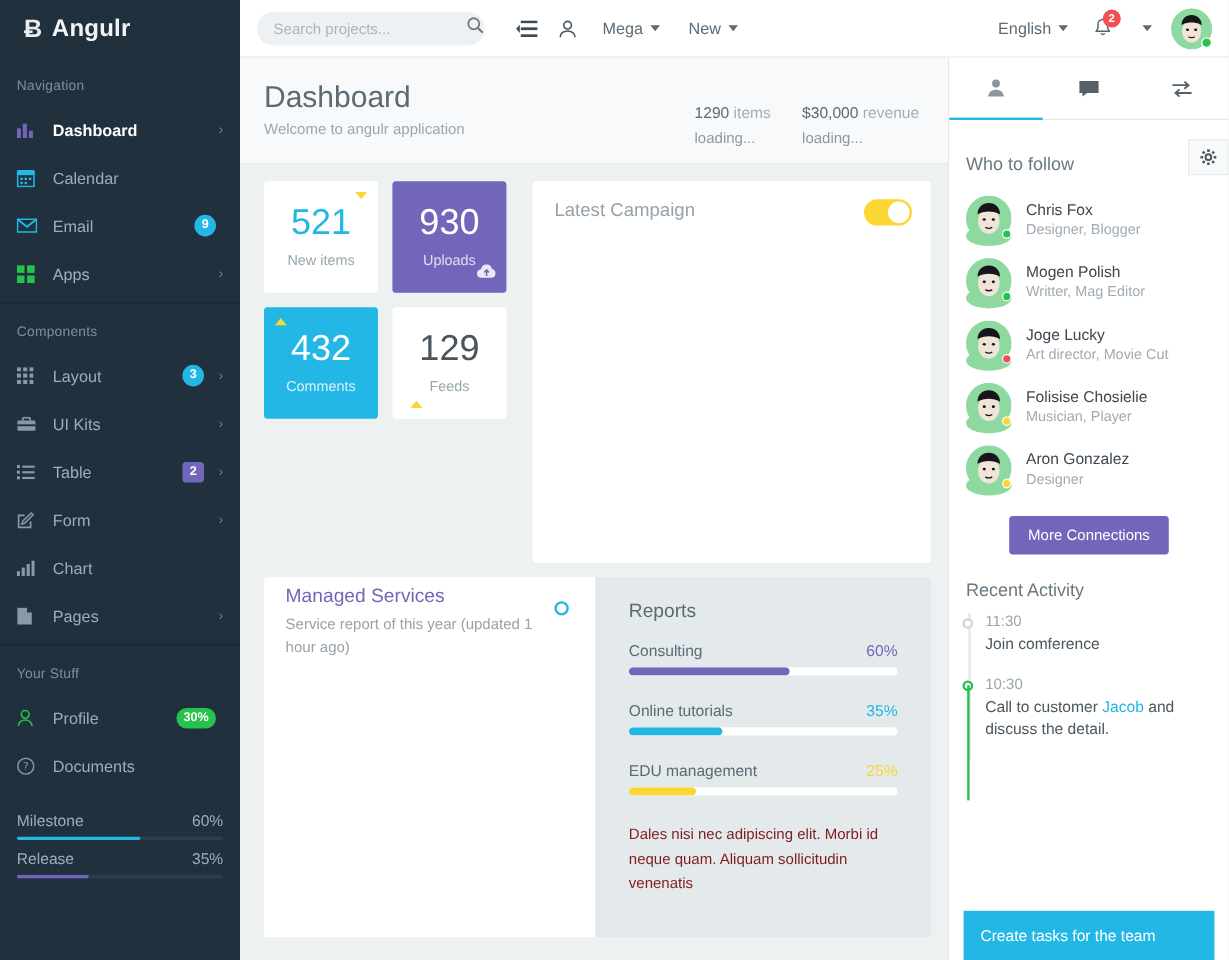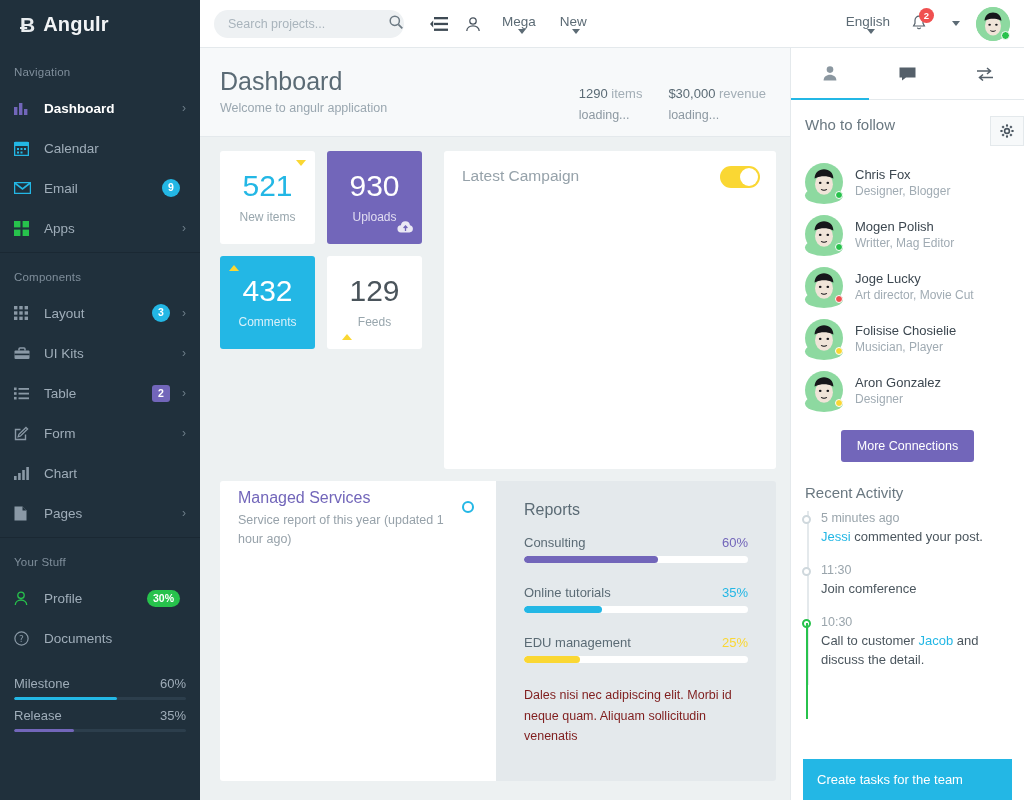--- a/index.html
+++ b/index.html
@@ -65,21 +65,21 @@
   .search {
     width: 190px; height: 28px; background: #eef1f3; border-radius: 14px;
     display: flex; align-items: center; padding: 0 10px 0 14px; margin-right: 18px;
   }
   .search input {
     border: 0; background: transparent; outline: none; flex: 1 1 auto;
     font-size: 12.5px; color: #6b7a85; font-family: inherit;
   }
   .search input::placeholder { color: #a9b4bc; }
   .tb-icon { width: 34px; height: 36px; display: flex; align-items: center; justify-content: center; cursor: pointer; }
-  .tb-link { font-size: 13.5px; color: #5c6b75; margin: 0 12px; cursor: pointer; display: flex; align-items: center; flex-direction: column; }
+  .tb-link { font-size: 13.5px; color: #5c6b75; margin: 0 12px; cursor: pointer; display: flex; align-items: center; }
   .caret { width: 0; height: 0; border-left: 4px solid transparent; border-right: 4px solid transparent;
            border-top: 5px solid #5c6b75; margin-left: 6px; }
   .spacer { flex: 1 1 auto; }
   .bell-wrap { position: relative; width: 34px; height: 36px; display: flex; align-items: center; justify-content: center; cursor: pointer; }
   .bell-badge {
     position: absolute; top: 2px; right: 2px; background: #f05050; color: #fff;
     font-size: 9.5px; font-weight: bold; border-radius: 50%;
     width: 15px; height: 15px; display: flex; align-items: center; justify-content: center;
   }
   .avatar-top { width: 34px; height: 34px; border-radius: 50%; position: relative; margin-left: 6px; }
@@ -158,21 +158,21 @@
 
   
   .rightpanel {
     width: 234px; flex: 0 0 234px; background: #fff;
     border-left: 1px solid #e4e9ec; overflow: hidden; position: relative;
   }
   .rtabs { display: flex; height: 52px; }
   .rtab { flex: 1 1 0; display: flex; align-items: center; justify-content: center;
           border-bottom: 1px solid #e4e9ec; cursor: pointer; }
   .rtab.active { border-bottom: 2px solid #23b7e5; }
-  .rsec-head { display: flex; align-items: flex-start; padding: 16px 12px 10px 14px; }
+  .rsec-head { display: flex; align-items: flex-end; padding: 16px 12px 10px 14px; }
   .rsec-title { font-size: 15px; color: #6a7881; }
   .gear-btn { margin-left: auto; width: 34px; height: 30px; border: 1px solid #e4e9ec;
               background: #f7f9fa; display: flex; align-items: center; justify-content: center; cursor: pointer;
               margin-right: -12px; }
   .follow { display: flex; align-items: center; padding: 7px 14px; cursor: pointer; }
   .fav { position: relative; width: 38px; height: 38px; flex: 0 0 38px; margin-right: 12px; }
   .fdot { position: absolute; right: 0; bottom: 2px; width: 8px; height: 8px; border-radius: 50%; border: 1.5px solid #fff; }
   .fname { font-size: 13px; color: #3c4750; }
   .frole { font-size: 12px; color: #a0abb3; margin-top: 2px; }
   .more-btn {
@@ -686,27 +686,20 @@
           </span>
         </div>
 
         <button class="more-btn">More Connections</button>
 
         <div class="act-head">Recent Activity</div>
         <div class="timeline">
           <span class="tl-line"></span>
           <div class="tl-item">
             <span class="tl-dot"></span>
-            <div class="tl-time">5 minutes ago</div>
-            <div class="tl-text">
-              <span class="tl-link">Jessi</span><span> commented your post.</span>
-            </div>
-          </div>
-          <div class="tl-item">
-            <span class="tl-dot"></span>
             <div class="tl-time">11:30</div>
             <div class="tl-text">Join comference</div>
           </div>
           <div class="tl-item">
             <span class="tl-dot" style="border-color:#27c24c"></span>
             <span style="position:absolute;left:-15px;top:8px;width:2px;height:96px;background:#27c24c"></span>
             <div class="tl-time">10:30</div>
             <div class="tl-text">
               <span>Call to customer </span><span class="tl-link">Jacob</span><span> and discuss the detail.</span>
             </div>

